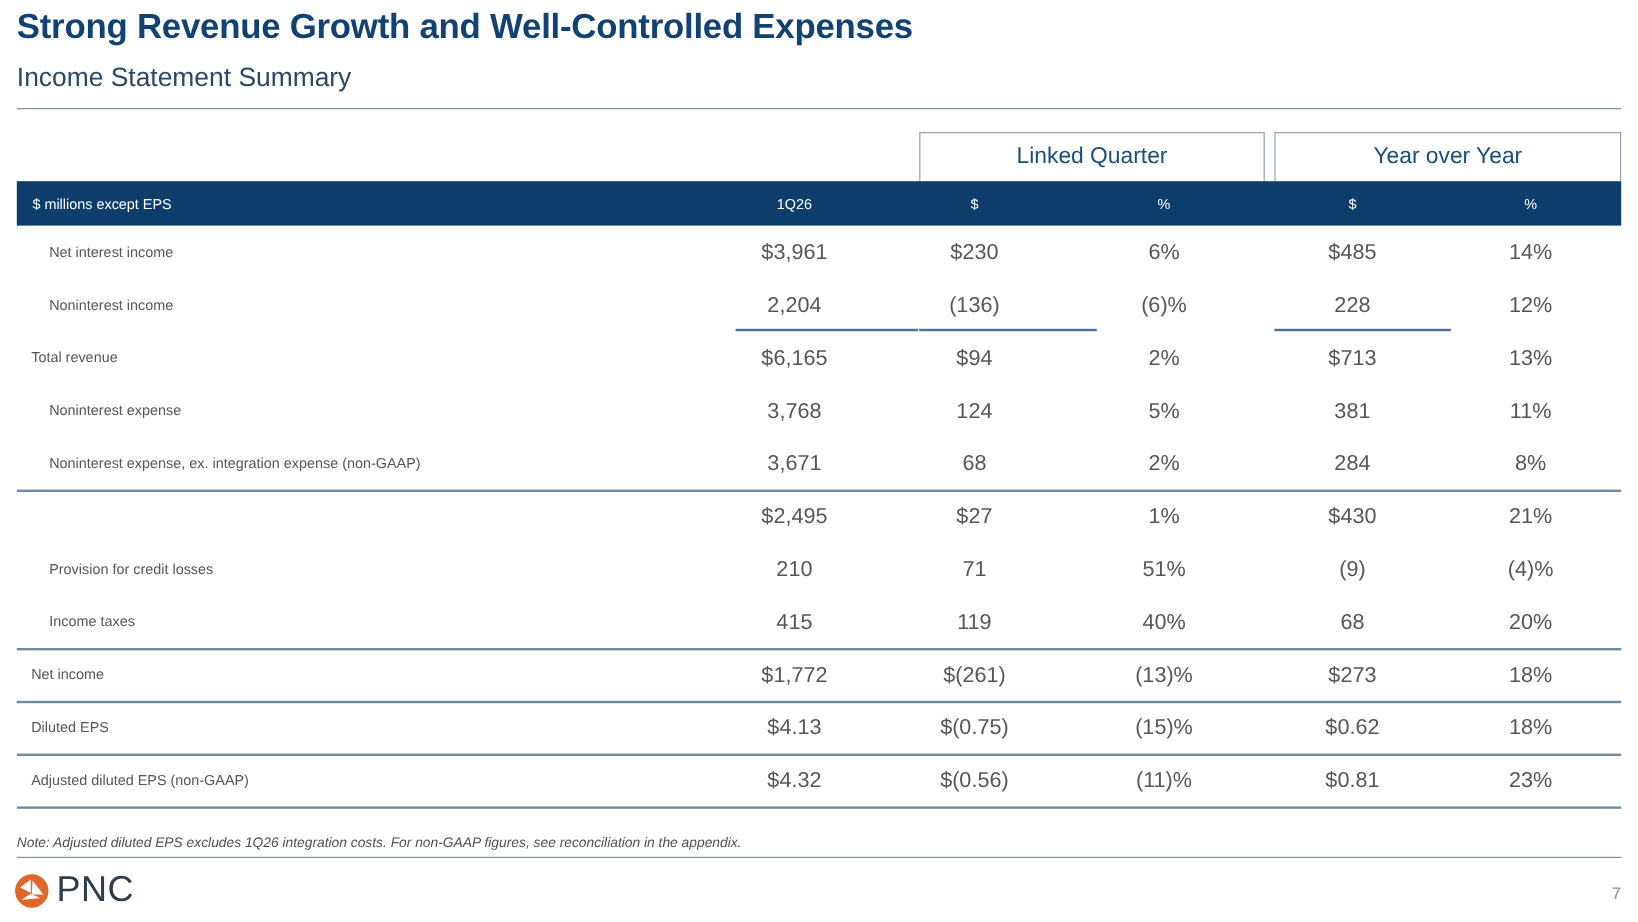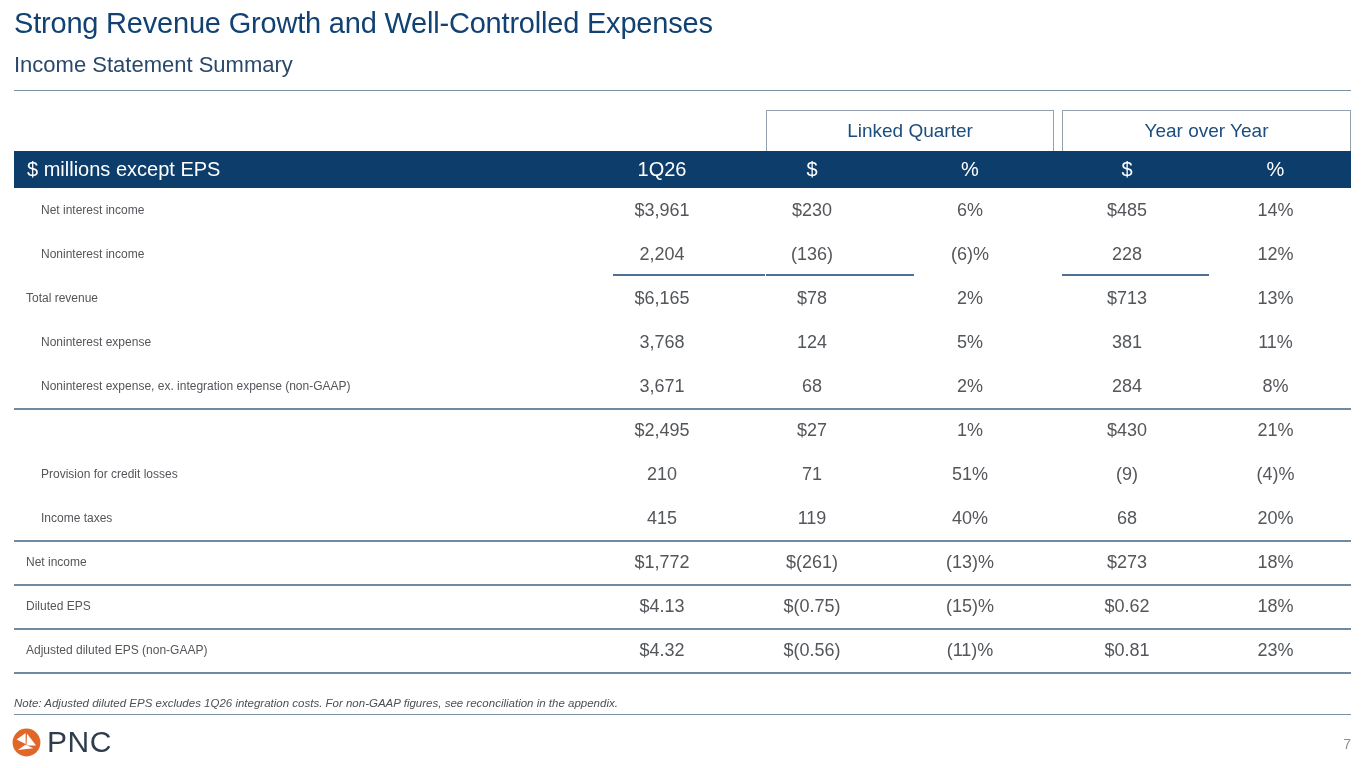--- a/index.html
+++ b/index.html
@@ -15,21 +15,21 @@
     overflow: hidden;
     position: relative;
   }
 
   
   .slide-title {
     position: absolute;
     left: 14px;
     top: 7px;
     font-size: 29px;
-    font-weight: normal;
+    font-weight: bold;
     color: #114273;
     letter-spacing: -0.2px;
     white-space: nowrap;
   }
   .slide-subtitle {
     position: absolute;
     left: 14px;
     top: 52px;
     font-size: 22px;
     font-weight: normal;
@@ -81,21 +81,21 @@
     height: 37px;
     background: #0d3d6b;
     color: #ffffff;
   }
   .head-band .cell {
     position: absolute;
     top: 0;
     height: 37px;
     display: flex;
     align-items: center;
-    font-size: 20px;
+    font-size: 12px;
   }
   .head-label {
     left: 13px;
     justify-content: flex-start;
   }
 
   
   .c-1q26  { left: 572px;  width: 152px; }
   .c-lq-d  { left: 724px;  width: 148px; }
   .c-lq-p  { left: 872px;  width: 168px; }
@@ -249,21 +249,21 @@
         <div class="val c-lq-p">(6)%</div>
         <div class="val c-yoy-d">228</div>
         <div class="val c-yoy-p">12%</div>
         <div class="subline sub-1q26"></div>
         <div class="subline sub-lq-d"></div>
         <div class="subline sub-yoy-d"></div>
       </div>
       <div class="row">
         <div class="label flush">Total revenue</div>
         <div class="val c-1q26">$6,165</div>
-        <div class="val c-lq-d">$78</div>
+        <div class="val c-lq-d">$94</div>
         <div class="val c-lq-p">2%</div>
         <div class="val c-yoy-d">$713</div>
         <div class="val c-yoy-p">13%</div>
       </div>
       <div class="row">
         <div class="label indent">Noninterest expense</div>
         <div class="val c-1q26">3,768</div>
         <div class="val c-lq-d">124</div>
         <div class="val c-lq-p">5%</div>
         <div class="val c-yoy-d">381</div>

